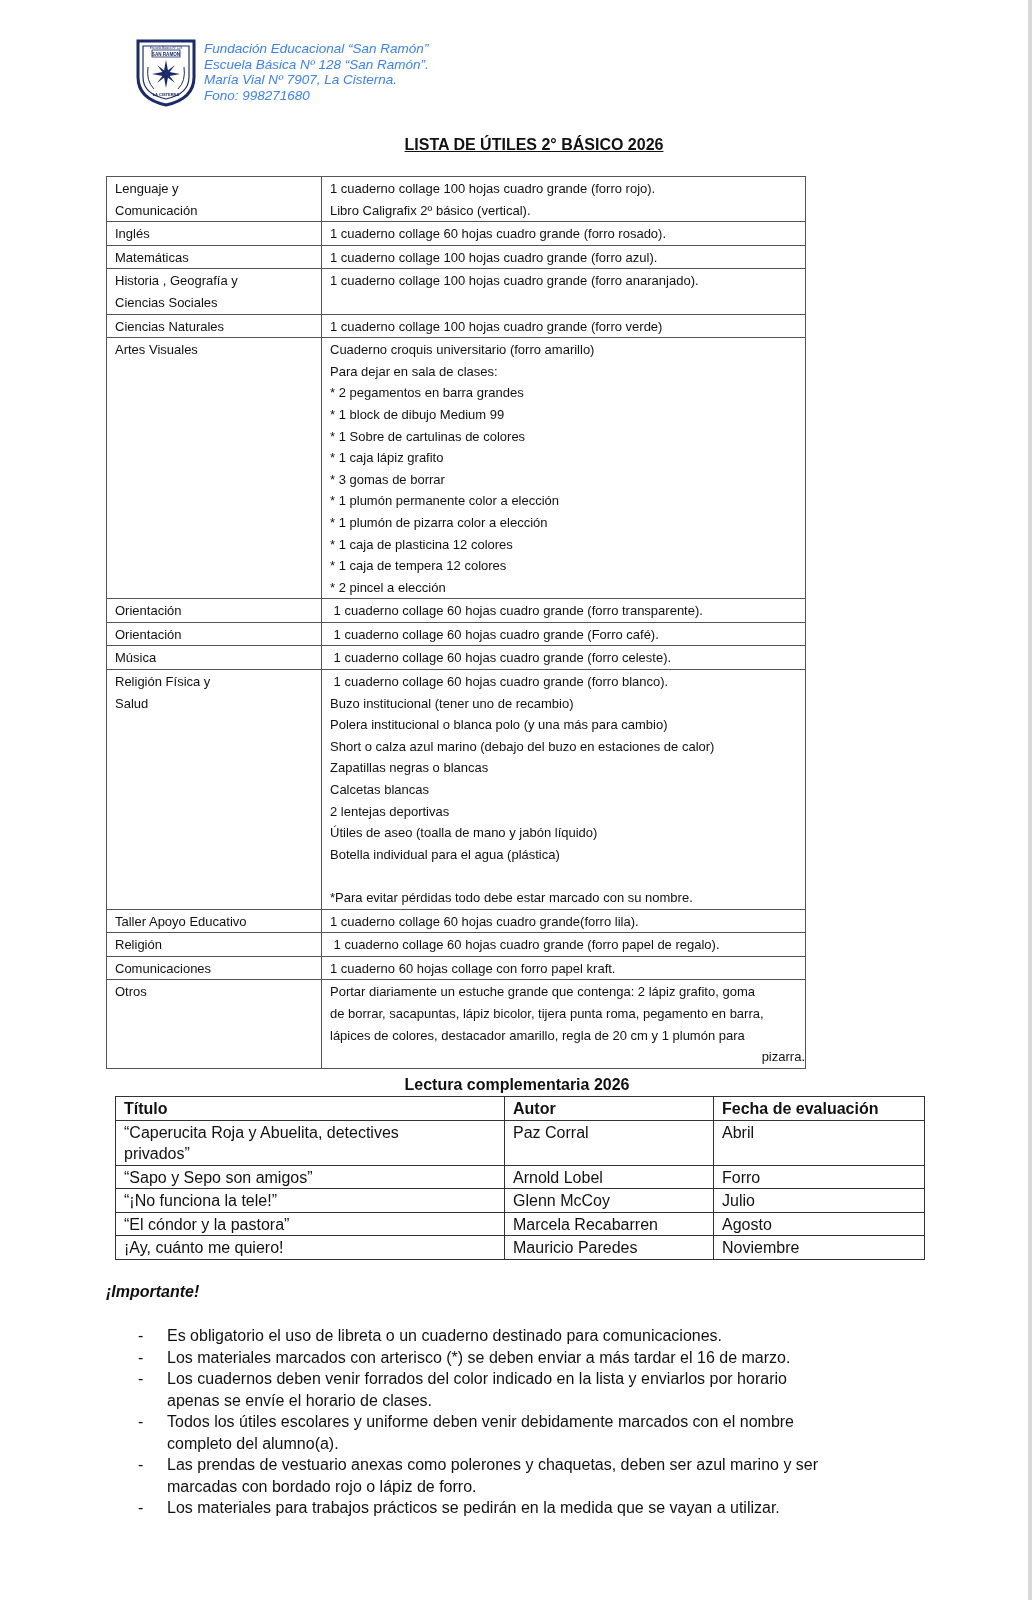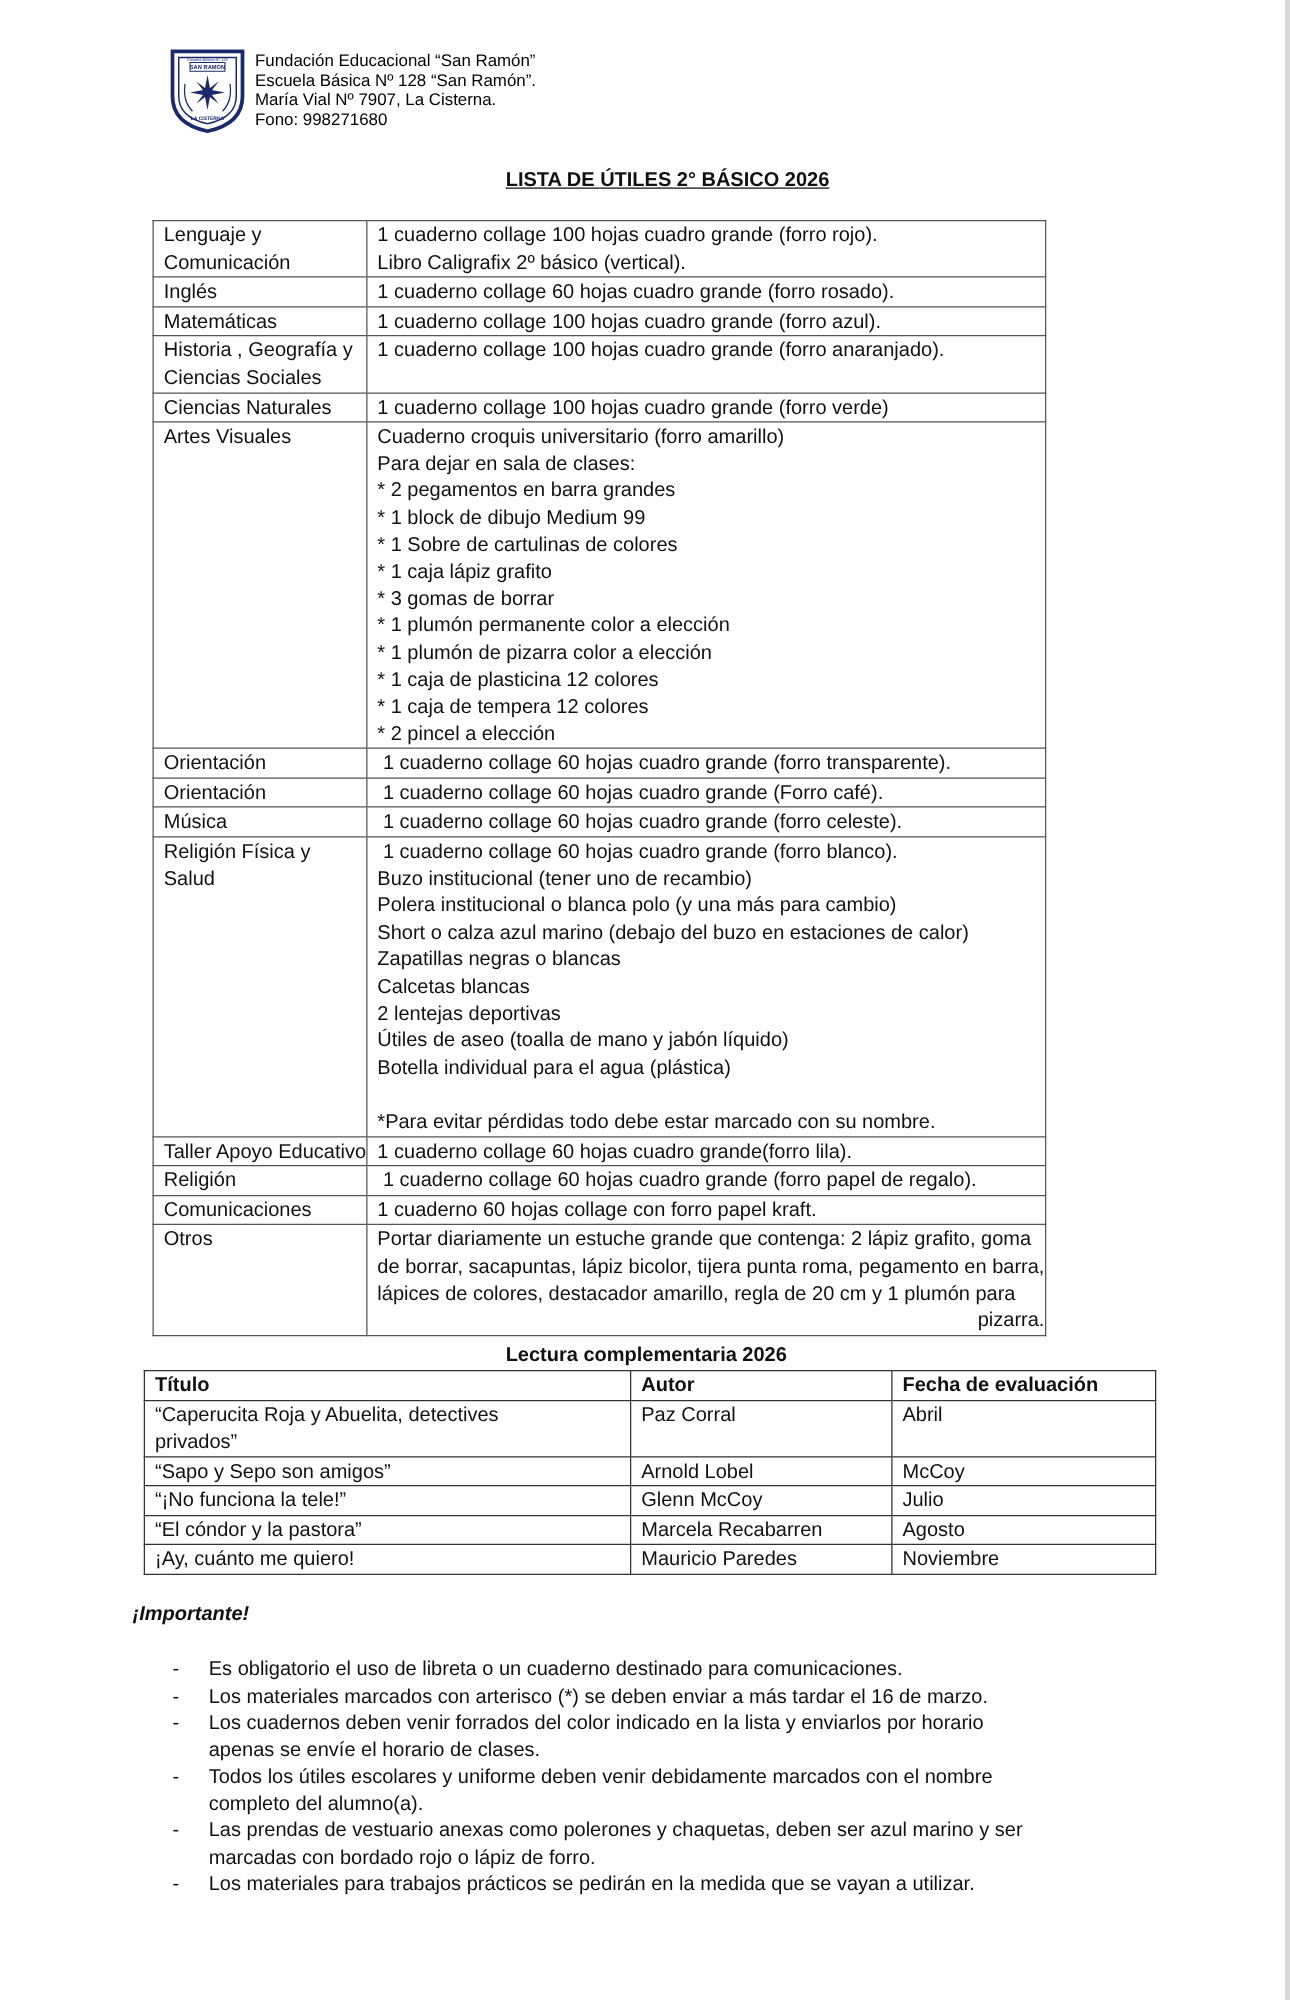--- a/index.html
+++ b/index.html
@@ -3,27 +3,27 @@
 <meta charset="utf-8">
 <style>
   html, body { margin: 0; padding: 0; }
   body {
     width: 1032px; height: 1600px; background: #ffffff; position: relative; overflow: hidden;
     font-family: "Liberation Sans", sans-serif; color: #111;
   }
   .right-edge { position: absolute; top: 0; right: 0; width: 4px; height: 1600px; background: #d8d8d8; }
   .header { position: absolute; left: 134px; top: 37px; display: flex; align-items: flex-start; }
   .logo { width: 64px; height: 70px; margin-right: 6px; }
-  .header-text { font-size: 13.5px; line-height: 15.5px; color: #000000; margin-top: 4px; }
+  .header-text { font-size: 13.5px; line-height: 15.5px; color: #3b82f6; margin-top: 4px; font-style: italic; }
   .doc-title {
     position: absolute; left: 0; width: 1068px; top: 136px; text-align: center;
     font-weight: bold; font-size: 16px; text-decoration: underline;
   }
   table { border-collapse: collapse; position: absolute; }
-  .supplies { left: 122px; top: 176px; width: 700px; font-size: 16px; }
+  .supplies { left: 106px; top: 176px; width: 700px; font-size: 13px; }
   .supplies td { border: 1.3px solid #555; vertical-align: top; padding: 1px 0 0 8px; line-height: 21.6px; }
   .supplies td.subj { width: 206px; }
   .supplies td.items { padding-left: 8px; }
   .supplies .line { white-space: nowrap; }
   .supplies .blank { height: 21.6px; }
   .reading-title {
     position: absolute; left: 0; width: 1034px; top: 1076px; text-align: center; font-weight: bold; font-size: 16px;
   }
   .reading { left: 115px; top: 1096px; width: 810px; font-size: 16px; }
   .reading td, .reading th { border: 1.3px solid #333; padding: 1px 0 0 8px; text-align: left; vertical-align: top; line-height: 21.5px; }
@@ -233,21 +233,21 @@
           <div>privados”</div>
         </td>
         <td class="c2">Paz Corral</td>
         <td>Abril</td>
       </tr>
       <tr>
         <td class="c1">
           <div>“Sapo y Sepo son amigos”</div>
         </td>
         <td class="c2">Arnold Lobel</td>
-        <td>McCoy</td>
+        <td>Forro</td>
       </tr>
       <tr>
         <td class="c1">
           <div>“¡No funciona la tele!”</div>
         </td>
         <td class="c2">Glenn McCoy</td>
         <td>Julio</td>
       </tr>
       <tr>
         <td class="c1">

